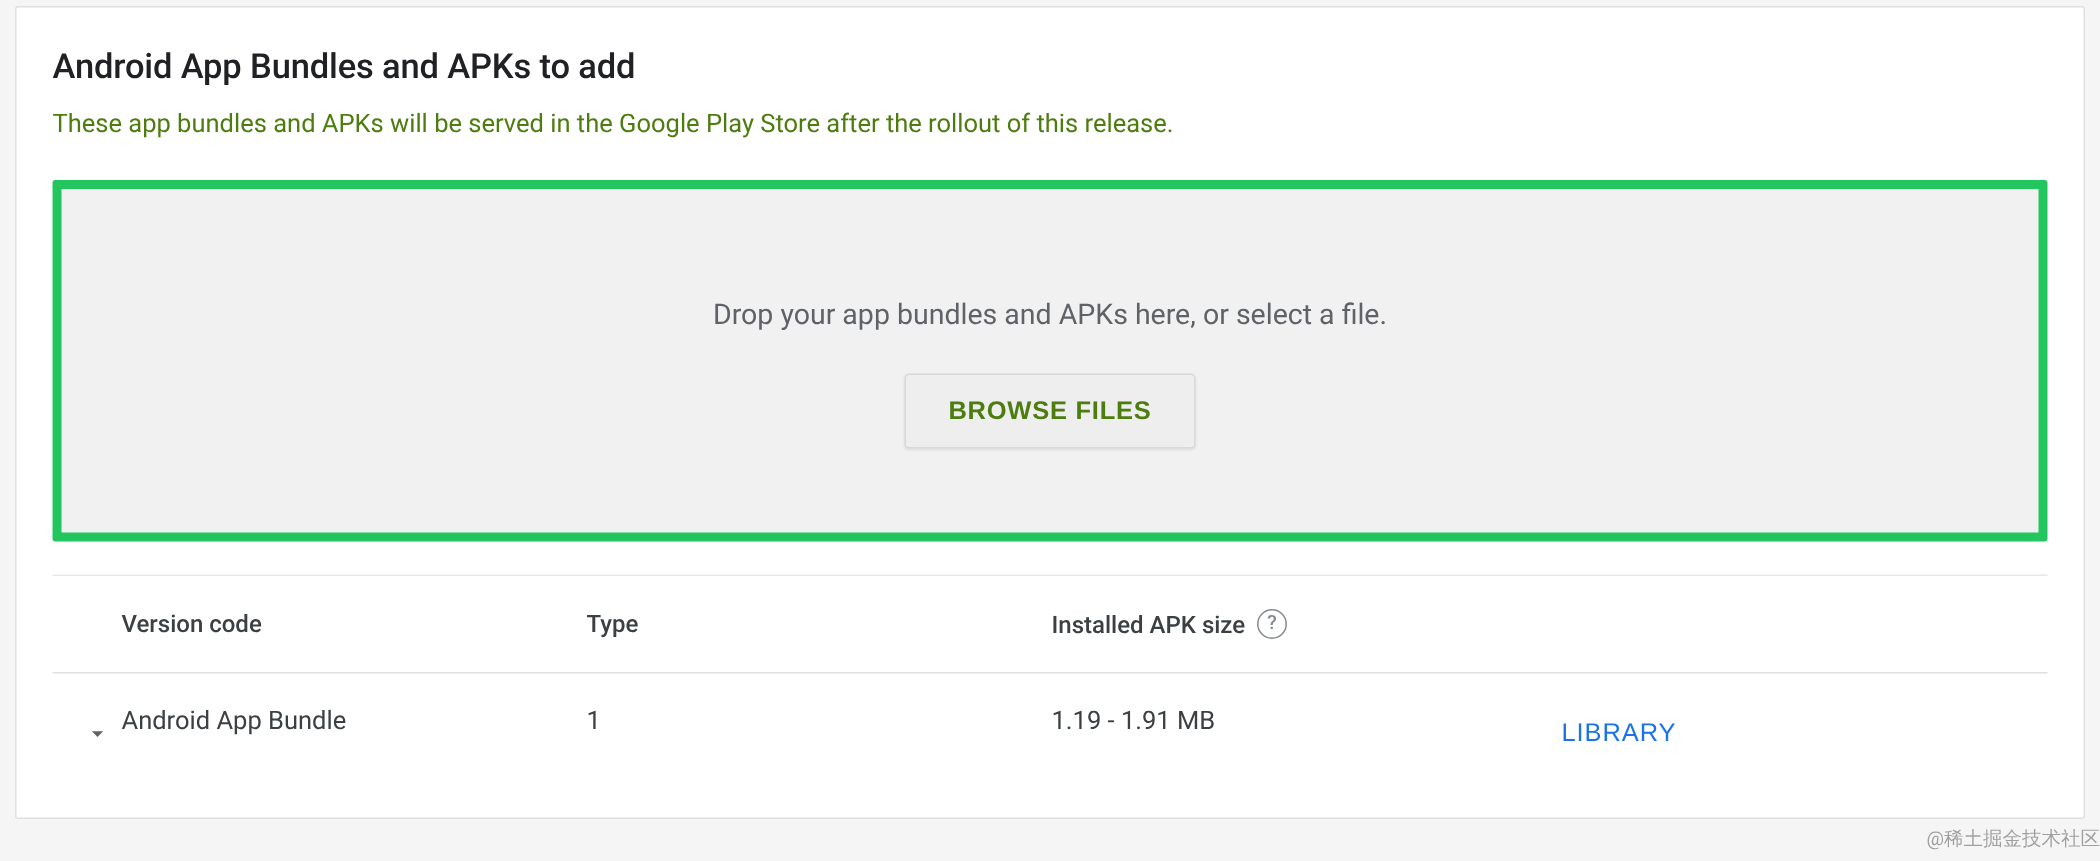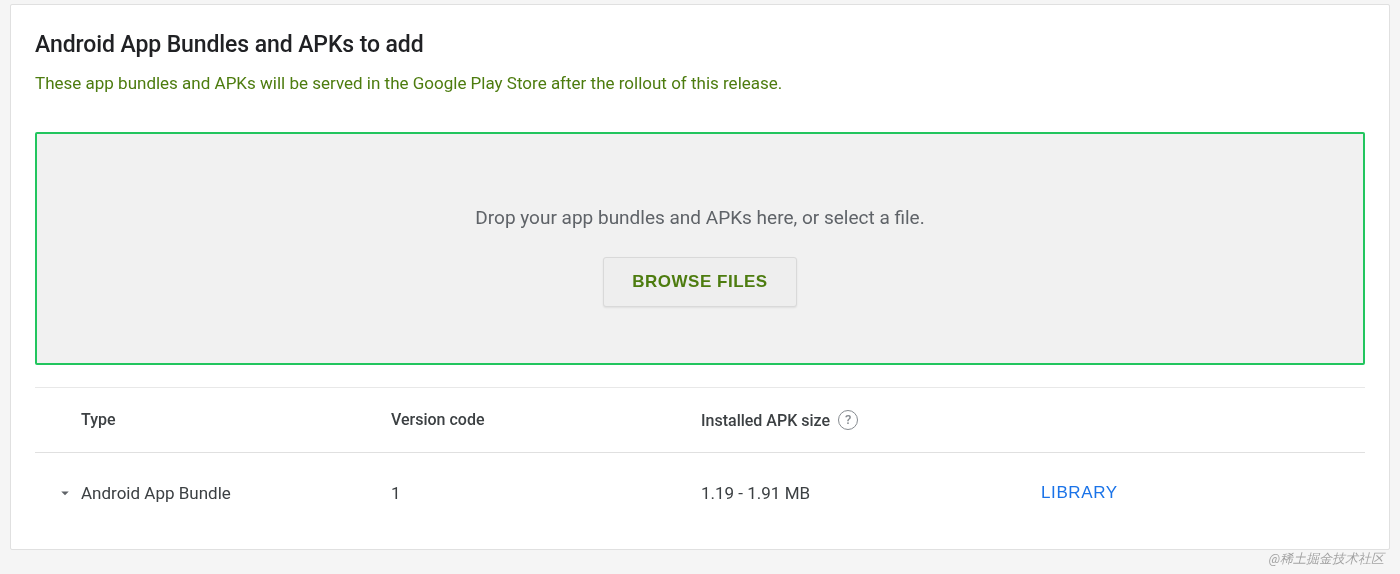--- a/index.html
+++ b/index.html
@@ -51,23 +51,23 @@
       font-weight: 500;
       color: #3c4043;
       letter-spacing: 0.4px;
       cursor: pointer;
       box-shadow: 0 1px 2px rgba(0,0,0,0.04);
       white-space: nowrap;
       margin-top: 8px;
     }
     .dropzone {
       background: #f1f1f1;
-      border: 2px solid #22c55e;
+      border: 6px solid #22c55e;
       border-radius: 2px;
-      margin-top: 36px;
+      margin-top: 24px;
       padding: 72px 20px 56px 20px;
       text-align: center;
     }
     .drop-text {
       font-size: 19px;
       color: #5f6368;
       margin-bottom: 28px;
     }
     .btn-browse {
       background: #eeeeee;
@@ -108,21 +108,20 @@
       height: 20px;
       border: 1.5px solid #868b90;
       border-radius: 50%;
       color: #868b90;
       font-size: 13px;
       font-weight: 500;
       cursor: pointer;
     }
     .table-row {
       display: flex;
-      align-items: center;
       padding: 22px 0 22px 14px;
     }
     .expand-cell {
       flex: 0 0 32px;
       display: flex;
       align-items: center;
       justify-content: center;
       cursor: pointer;
     }
     .chevron {
@@ -143,48 +142,47 @@
       border: none;
       color: #1a73e8;
       font-size: 17px;
       font-weight: 500;
       letter-spacing: 0.6px;
       cursor: pointer;
       padding: 8px 0;
     }
     .watermark {
       position: fixed;
-      right: 16px;
+      right: 0;
       bottom: 6px;
       font-size: 13px;
       color: rgba(0,0,0,0.35);
       pointer-events: none;
-      font-style: italic;
     }
   </style>
 </head>
 <body>
 
 <div class="card">
   <div class="header-row">
     <div class="title-block">
       <h2 class="title">Android App Bundles and APKs to add</h2>
       <p class="subtitle">These app bundles and APKs will be served in the Google Play Store after the rollout of this release.</p>
     </div>
   </div>
 
   <div class="dropzone">
     <div class="drop-text">Drop your app bundles and APKs here, or select a file.</div>
     <button class="btn-browse">BROWSE FILES</button>
   </div>
 
   <div class="table">
     <div class="table-header">
+      <div class="th col-version">Version code</div>
       <div class="th col-type">Type</div>
-      <div class="th col-version">Version code</div>
       <div class="th col-size">
         <span>Installed APK size</span>
         <span class="help-icon">?</span>
       </div>
       <div class="th col-action"></div>
     </div>
 
     <div class="table-row">
       <div class="expand-cell">
         <svg class="chevron" viewBox="0 0 24 24">

